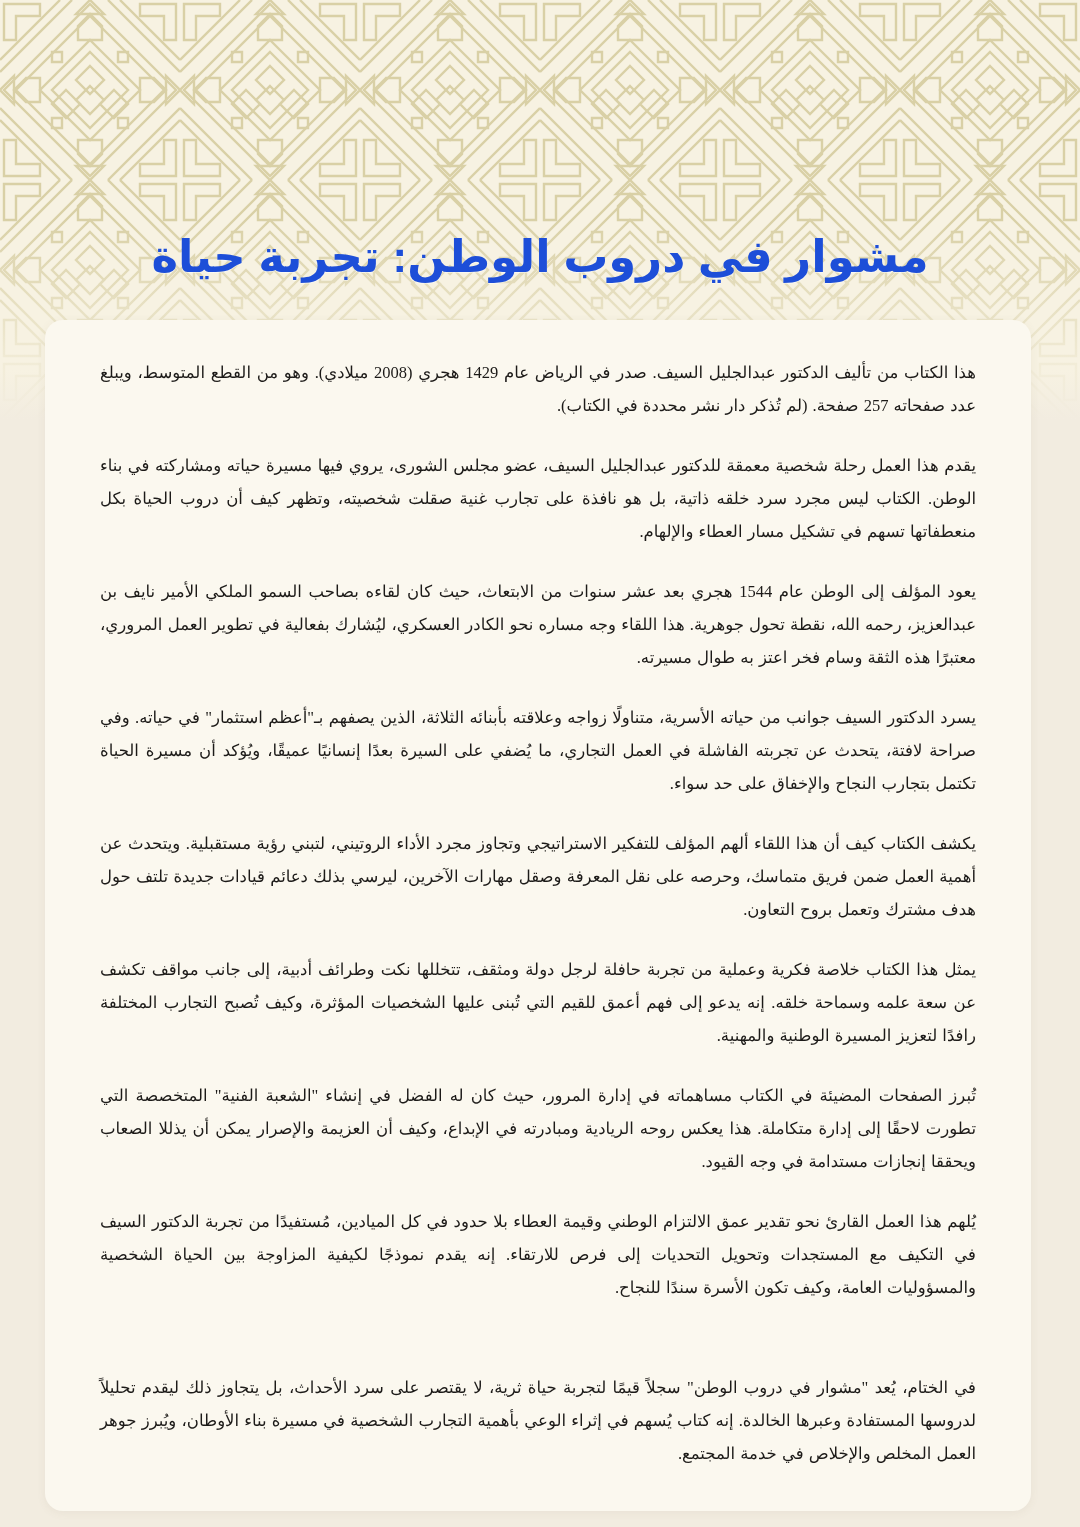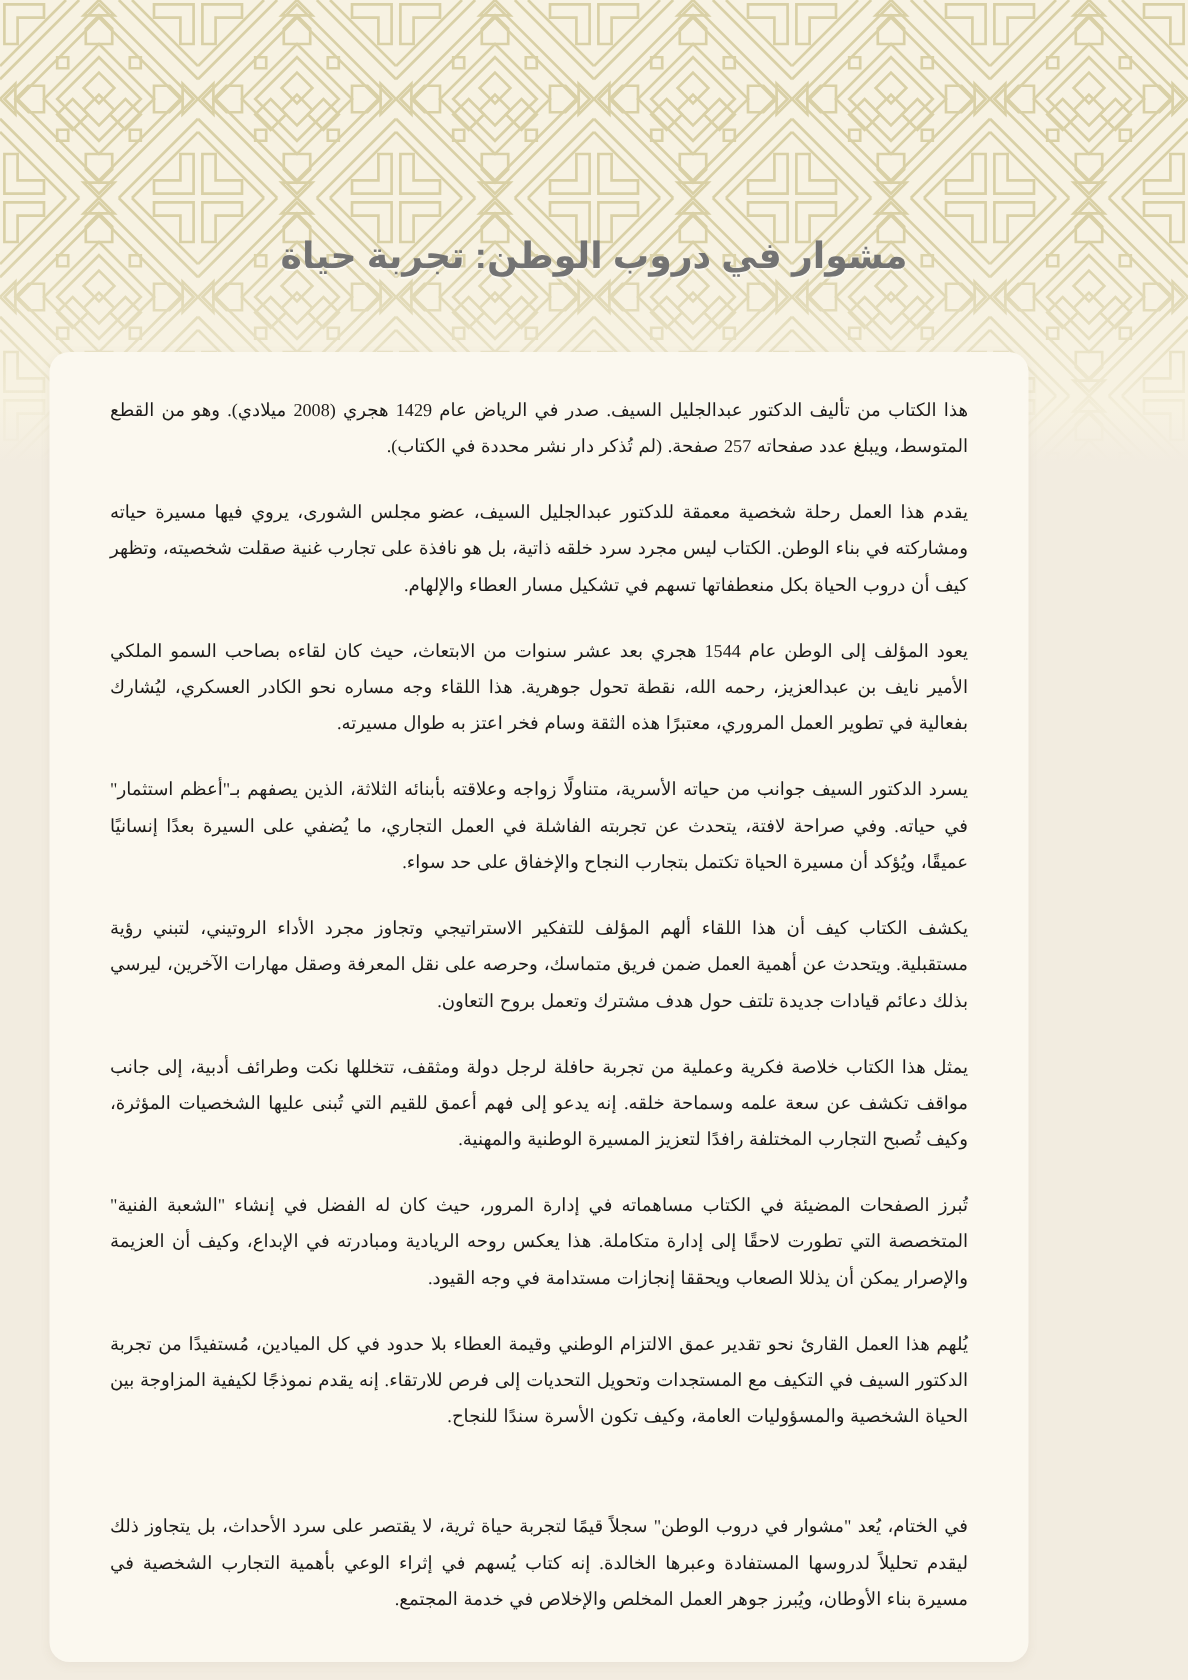--- a/index.html
+++ b/index.html
@@ -59,36 +59,36 @@
   
   .title-wrap {
     position: absolute;
     top: 212px;
     left: 0;
     width: 1080px;
     text-align: center;
     z-index: 5;
   }
   .doc-title {
-    margin: 0;
+    margin: 17px;
     font-family: "Liberation Sans", "DejaVu Sans", sans-serif;
-    font-size: 33px;
+    font-size: 45px;
     font-weight: bold;
-    color: #737373;
+    color: #1d4ed8;
     letter-spacing: 0px;
     line-height: 1.25;
     text-shadow: 0 1px 0 rgba(255,255,255,0.5);
   }
 
   
   .content-card {
     position: absolute;
     top: 320px;
     left: 45px;
-    width: 890px;
+    width: 986px;
     min-height: 1085px;
     background: #fbf8ef;
     border-radius: 18px;
     box-shadow: 0 2px 10px rgba(120,105,70,0.07);
     z-index: 4;
     box-sizing: border-box;
     padding: 36px 55px 40px 55px;
   }
 
   .body-text p {

